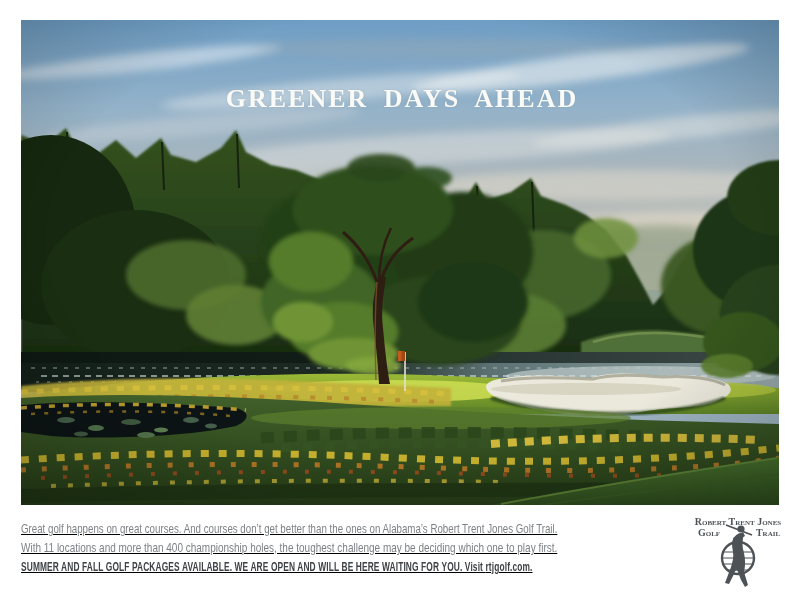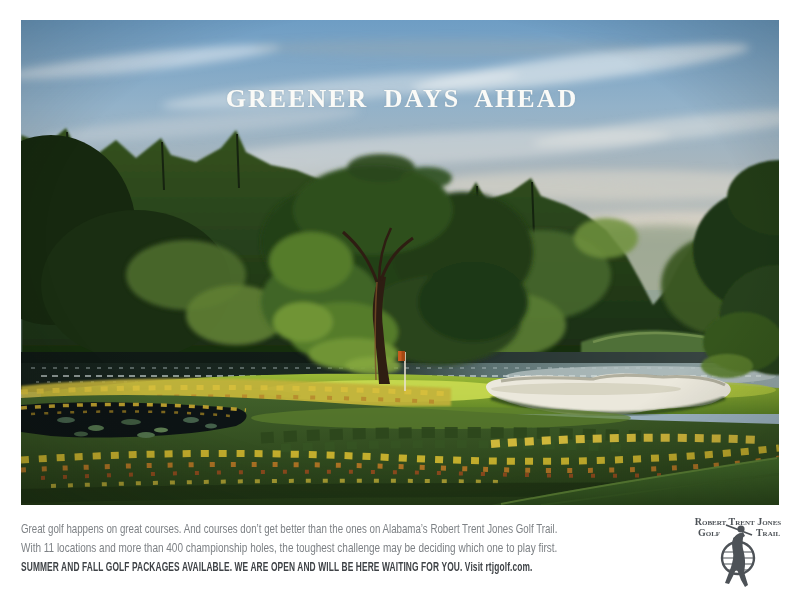--- a/index.html
+++ b/index.html
@@ -10,21 +10,21 @@
   .photo{
     position:absolute;left:21px;top:20px;width:758px;height:485px;overflow:hidden;background:#9db4c2;
   }
   .photo svg{display:block;}
   .headline{
     position:absolute;left:4px;right:0;top:64px;text-align:center;
     font-family:"Liberation Serif",serif;font-weight:700;font-size:26px;
     letter-spacing:2px;word-spacing:7px;color:#fafaf7;
     text-shadow:0 0 2px rgba(120,140,150,.35);
   }
-  .caption{position:absolute;left:21px;top:519px;width:660px;}
+  .caption{position:absolute;left:21px;top:519px;width:660px;text-decoration:underline;}
   .cap-line{
     white-space:nowrap;font-size:13.5px;line-height:19px;color:#7d8185;
     transform-origin:0 50%;
   }
   .cap-line.l1{transform:scaleX(.72);}
   .cap-line.l2{transform:scaleX(.74);}
   .cap-line.l3{transform:scaleX(.62);font-weight:700;color:#3e4246;letter-spacing:.2px;}
   .cap-line.l3 .link{color:#3e4246;text-decoration:none;cursor:pointer;}
   .logo{position:absolute;left:686px;top:514px;width:104px;height:78px;}
   .logo text{font-family:"Liberation Serif",serif;font-variant:small-caps;fill:#4d5257;}

